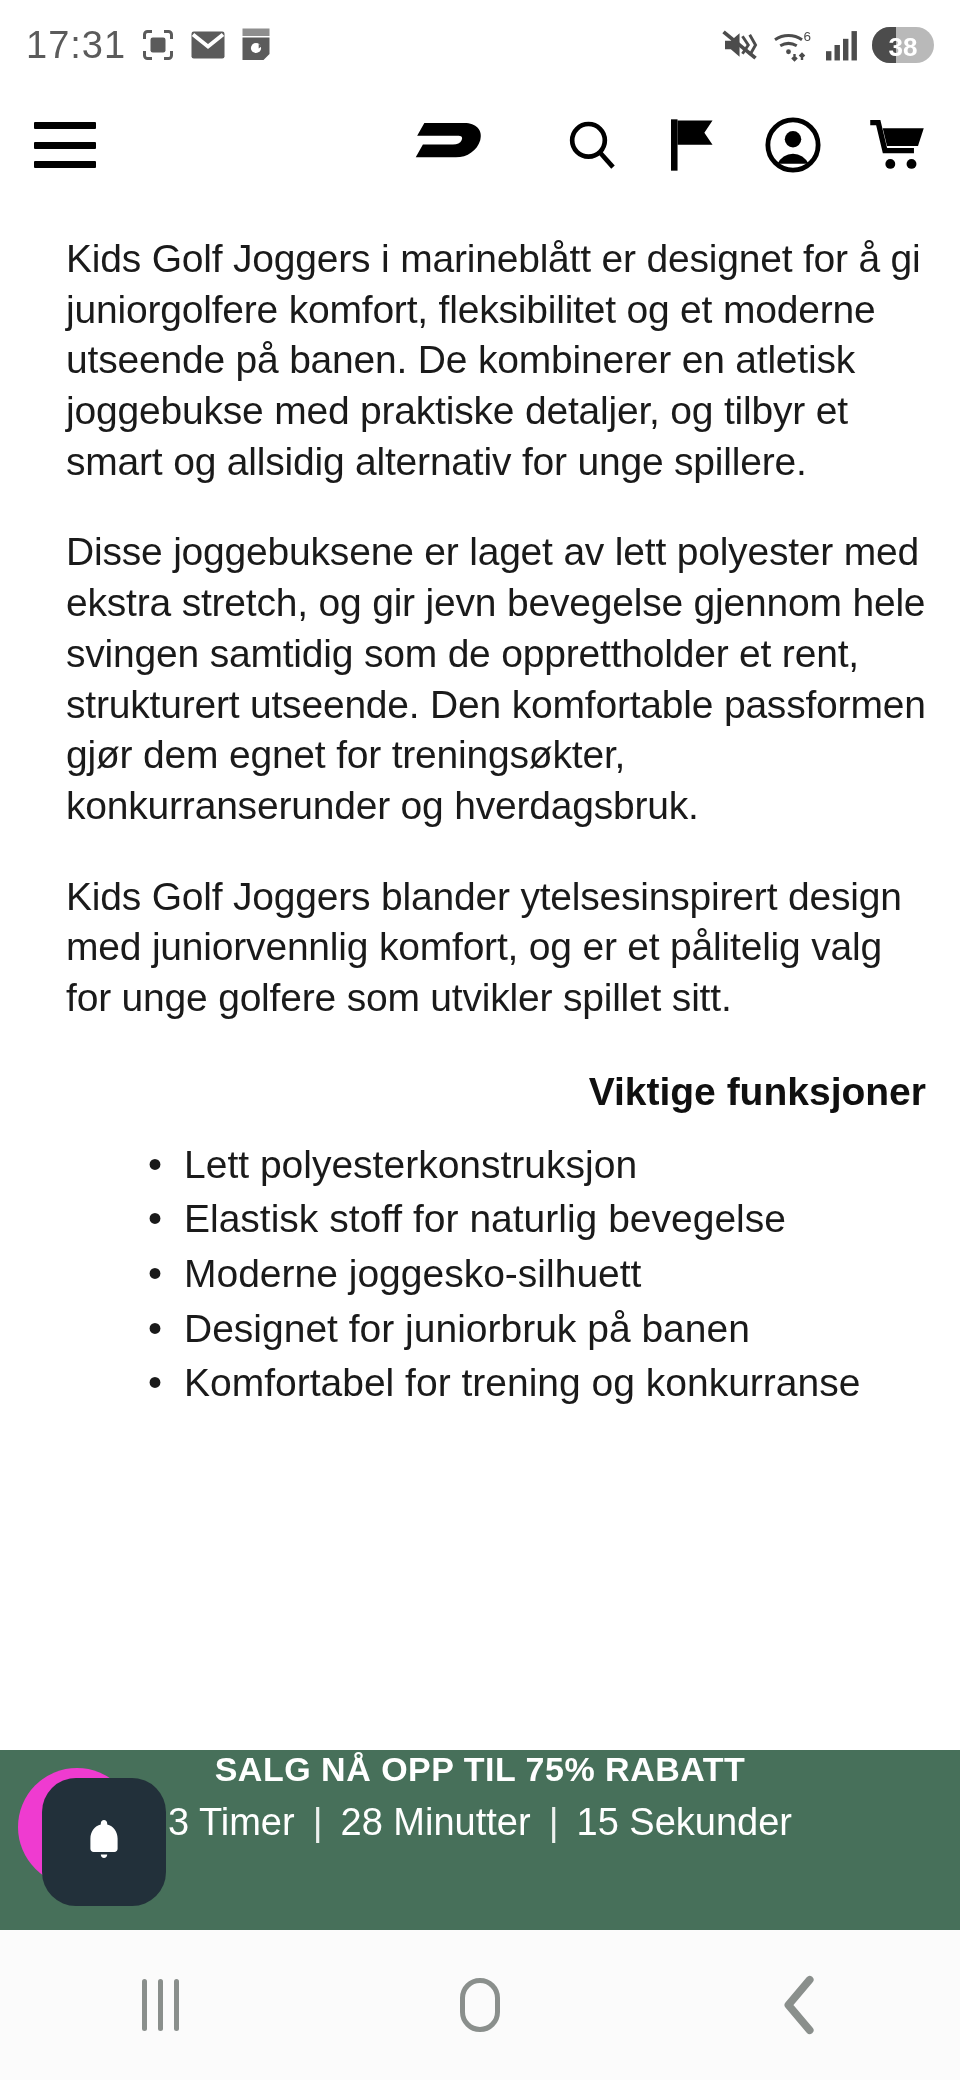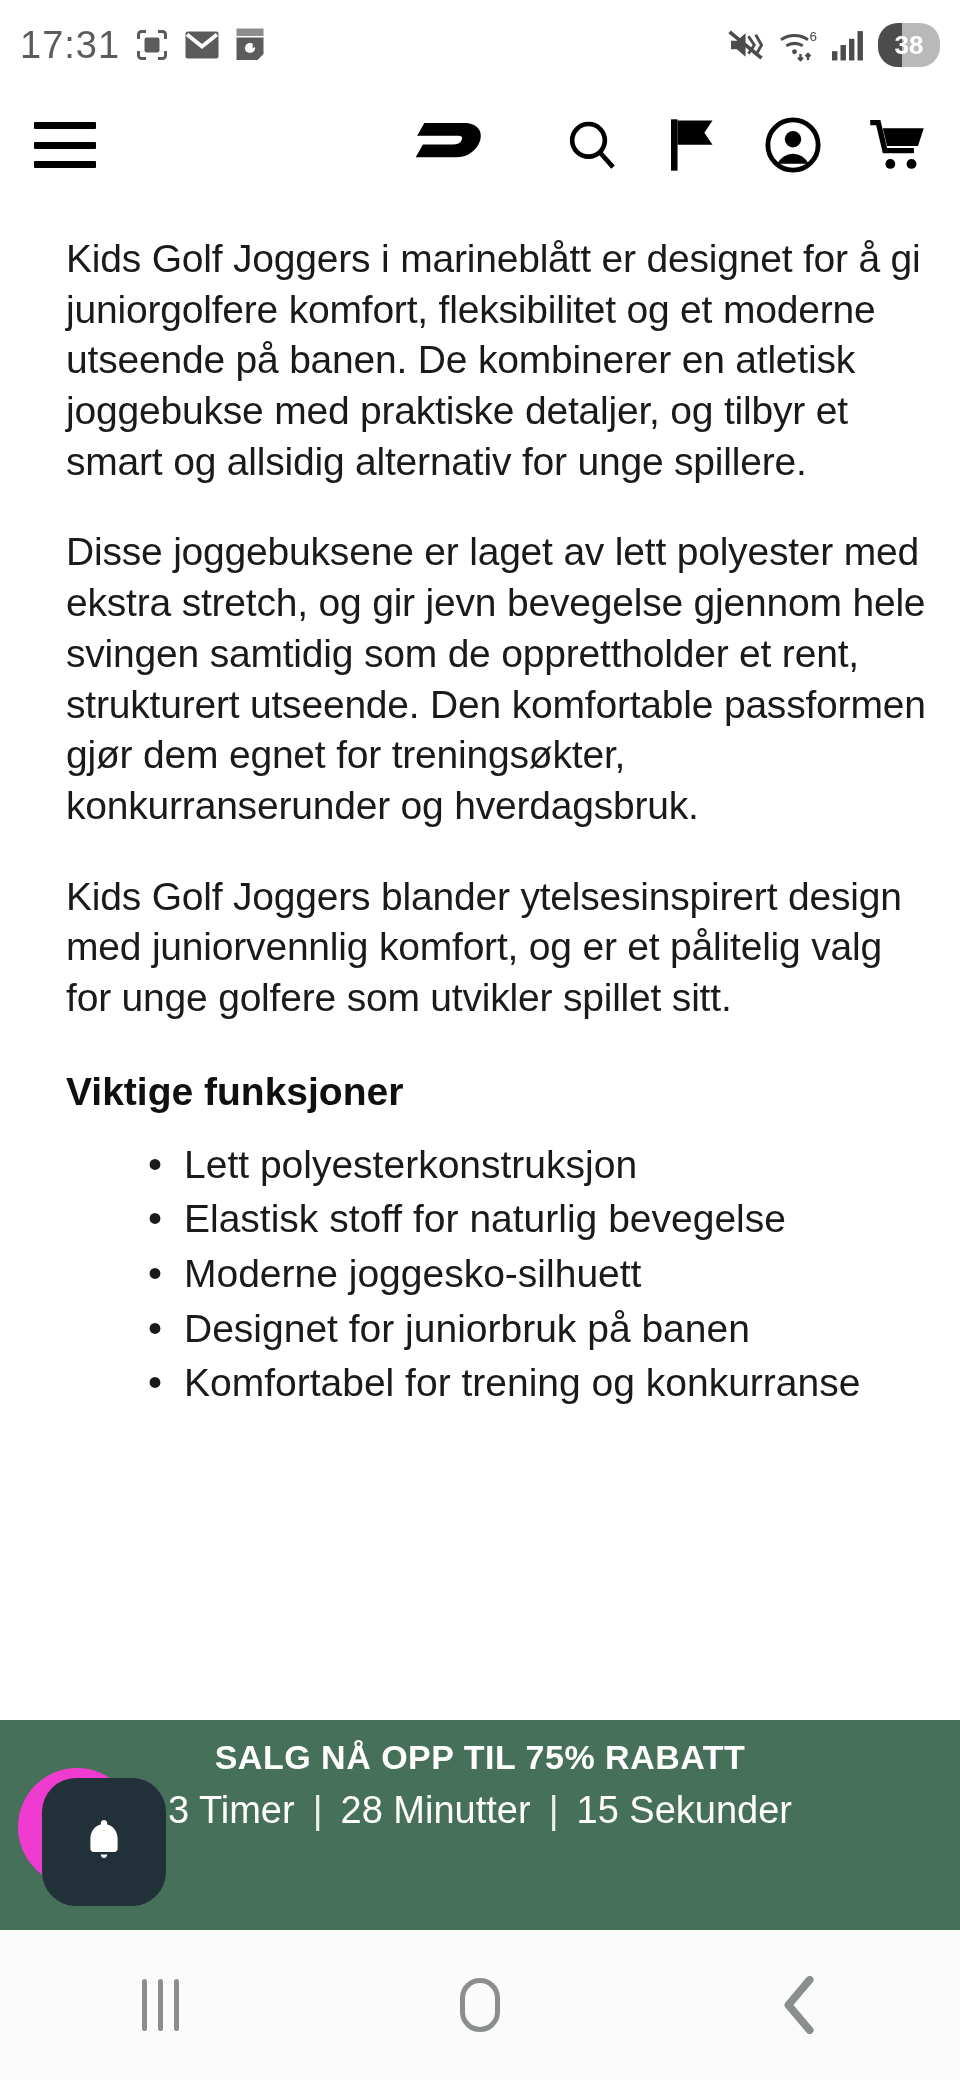--- a/index.html
+++ b/index.html
@@ -7,29 +7,29 @@
     width:960px; height:2080px;
     background:#ffffff;
     font-family:"Liberation Sans", sans-serif;
     overflow:hidden;
   }
   .phone { position:relative; width:960px; height:2080px; background:#ffffff; }
 
   
   .statusbar {
     height:90px; display:flex; align-items:center;
-    padding:0 20px; background:#ffffff;
+    padding:0 26px; background:#ffffff;
   }
   .sb-left { display:flex; align-items:center; gap:14px; }
   .sb-clock { font-size:38px; color:#5b5b5b; letter-spacing:1px; font-weight:400; }
   .sb-right { margin-left:auto; display:flex; align-items:center; gap:12px; }
   .sb-icon { display:block; }
   .battery {
-    position:relative; width:62px; height:44px; border-radius:20px;
-    background:#b9b9b9; overflow:hidden; display:flex; align-items:center;
+    position:relative; width:62px; height:36px; border-radius:20px;
+    background:#b9b9b9; overflow:hidden; display:flex; 
   }
   .battery .fill { position:absolute; left:0; top:0; bottom:0; width:38%; background:#4c4c4c; }
   .battery .pct {
     position:relative; width:100%; text-align:center;
     font-size:26px; font-weight:bold; color:#ffffff; line-height:40px;
   }
 
   
   .siteheader {
     height:110px; display:flex; align-items:center;
@@ -42,36 +42,36 @@
   .hicon { cursor:pointer; display:block; }
 
   
   .article { padding:34px 34px 0 66px; }
   .article p {
     font-size:39px; line-height:1.30; color:#1a1a1a;
     margin-bottom:40px; letter-spacing:-0.2px;
   }
   .article p.tight { margin-bottom:33px; }
   .article strong { font-weight:normal; }
-  .features-head { font-size:39px; font-weight:bold; color:#101010; margin:46px 0 26px 0; }
+  .features-head { font-size:39px; font-weight:bold; color:#101010; margin:46px 0 26px 0;text-align:right; }
   .features { list-style:none; padding-left:82px; }
   .features li {
     position:relative; font-size:39px; line-height:1.30; color:#1a1a1a;
     margin-bottom:4px; padding-left:36px;
   }
   .features li::before {
     content:"\2022"; position:absolute; left:0; top:-2px; font-size:40px; color:#1a1a1a;
   }
 
   
   .promo {
-    position:absolute; left:0; right:0; bottom:150px; height:210px;
+    position:absolute; left:0; right:0; bottom:150px; height:180px;
     background:#47705a; color:#ffffff;
     display:flex; flex-direction:column; align-items:center;
-    padding-top:18px;
+    padding-top:0;
   }
   .promo-head {
     font-size:34px; font-weight:bold; letter-spacing:0.5px;
     text-transform:uppercase; white-space:nowrap;
   }
   .promo-btn {
     margin-top:14px; background:#f4e800; color:#000000;
     font-size:34px; font-weight:bold; letter-spacing:1px;
     padding:14px 40px; border:none; border-radius:10px; cursor:pointer;
     font-family:"Liberation Sans", sans-serif;

